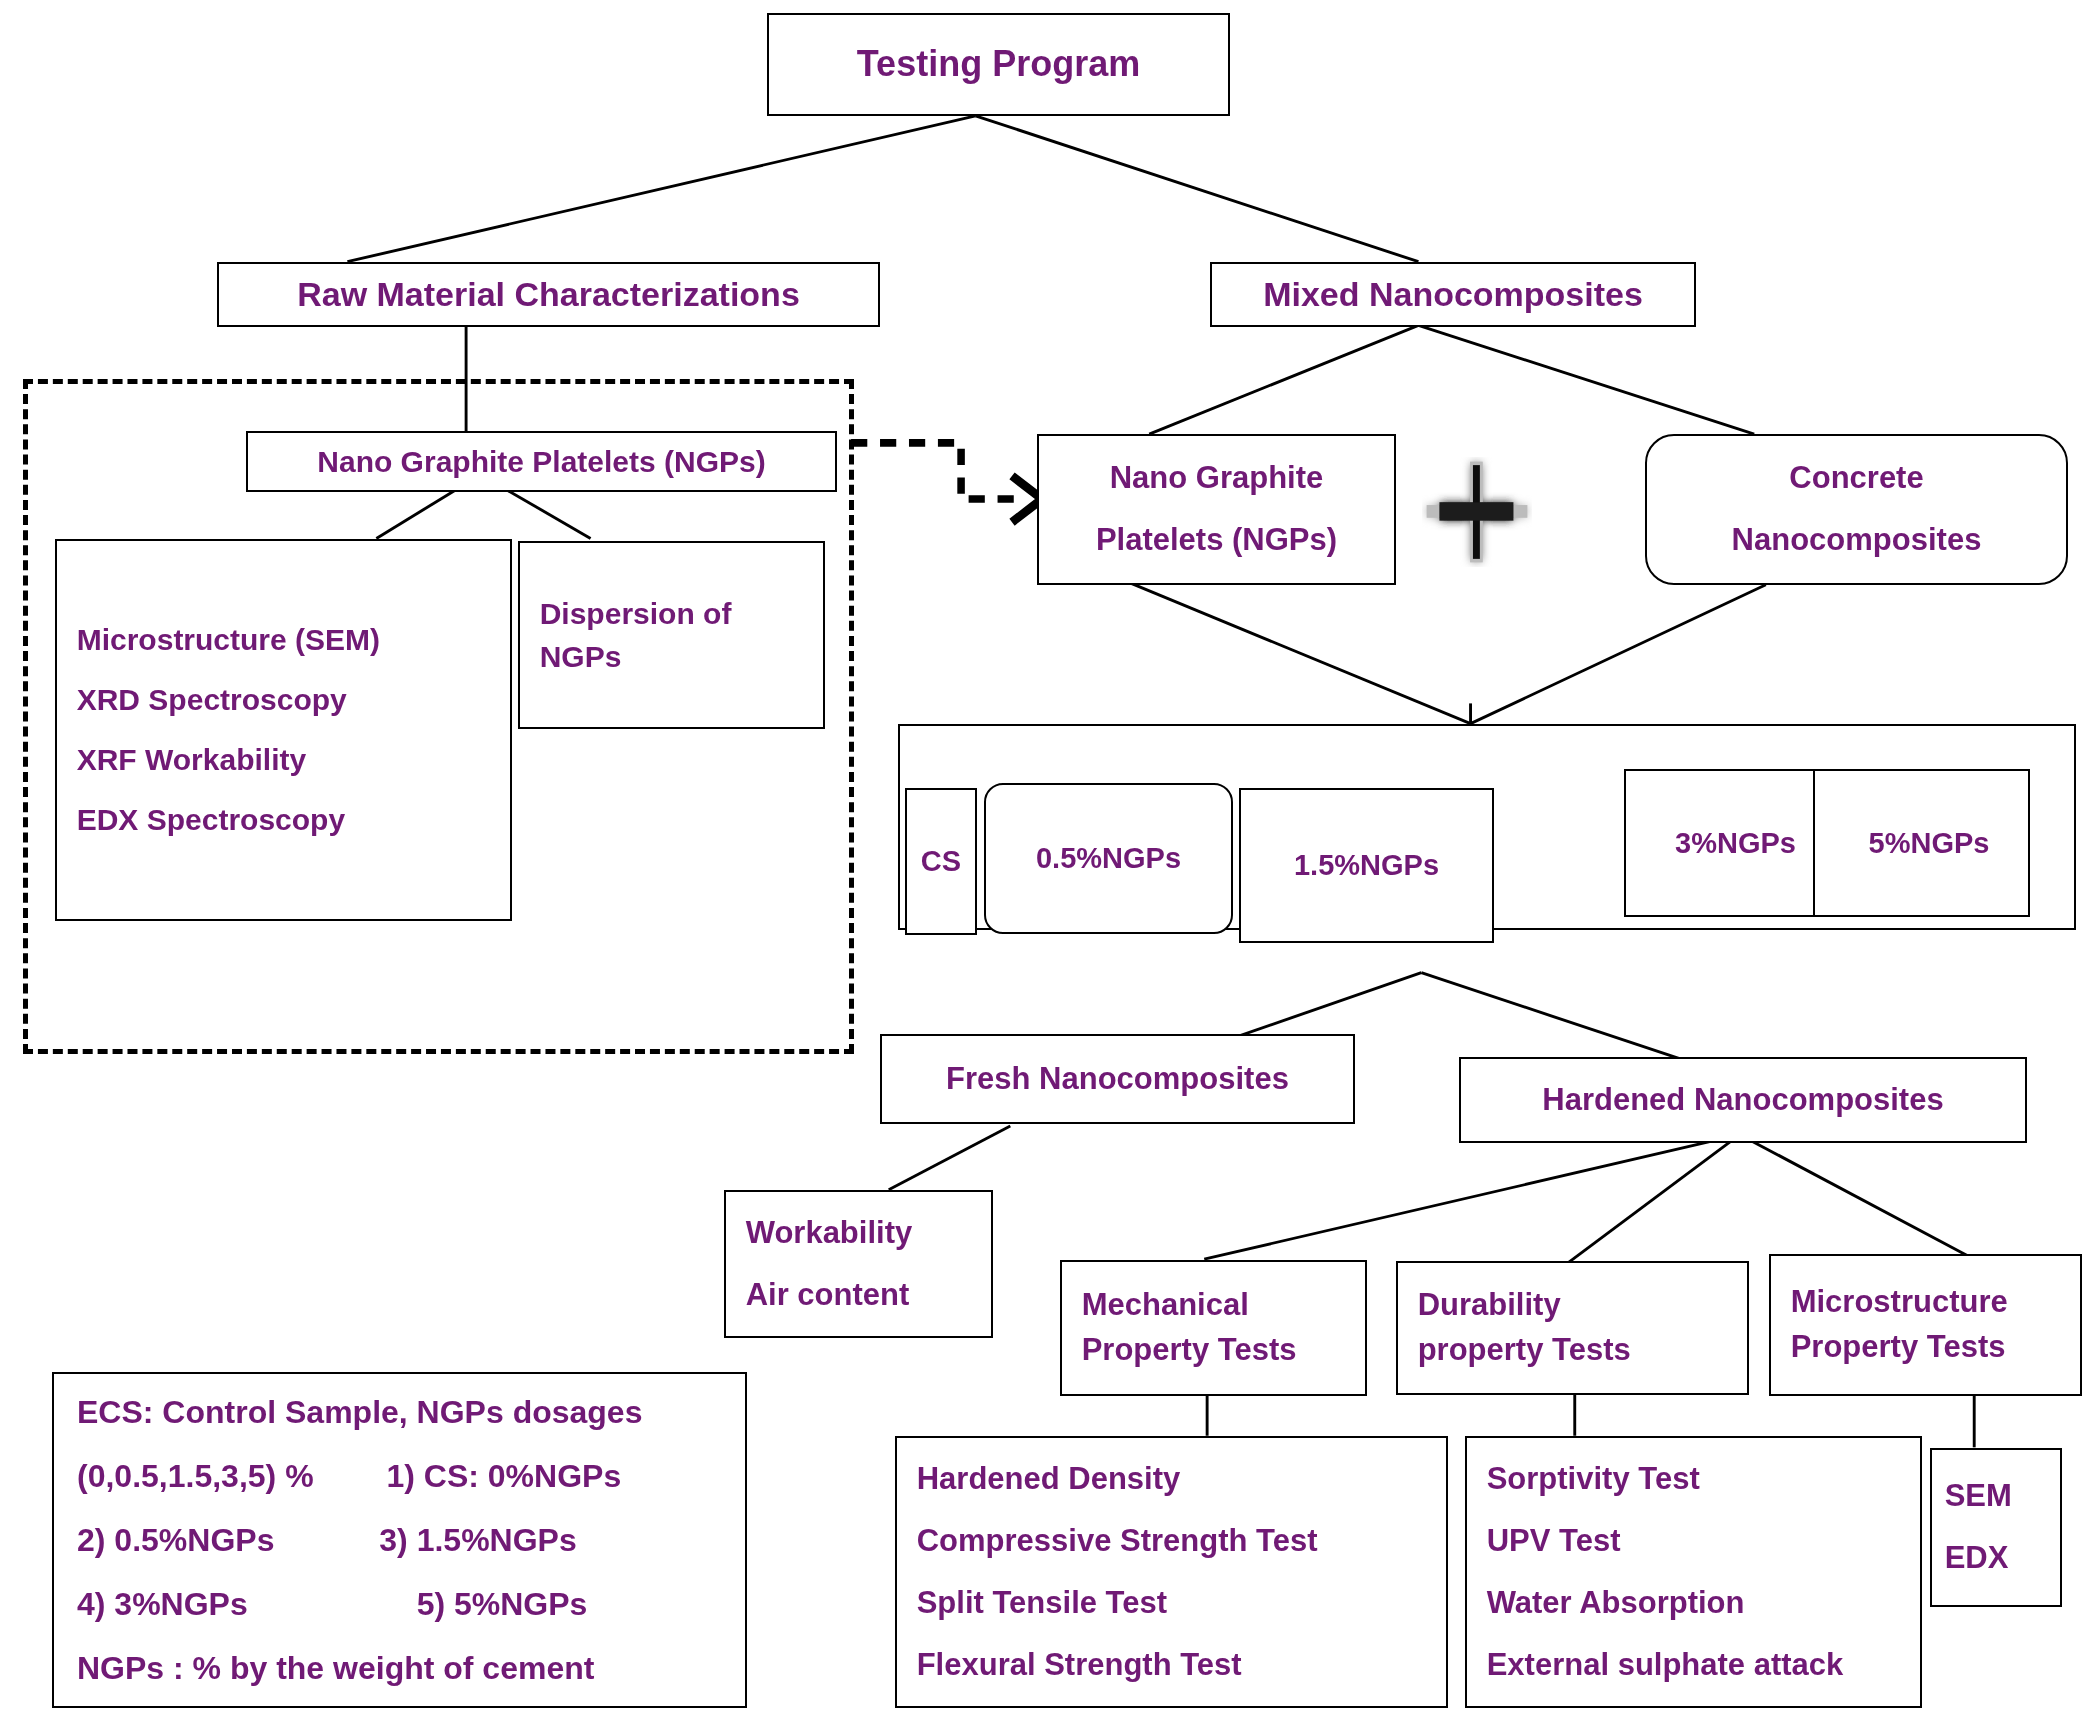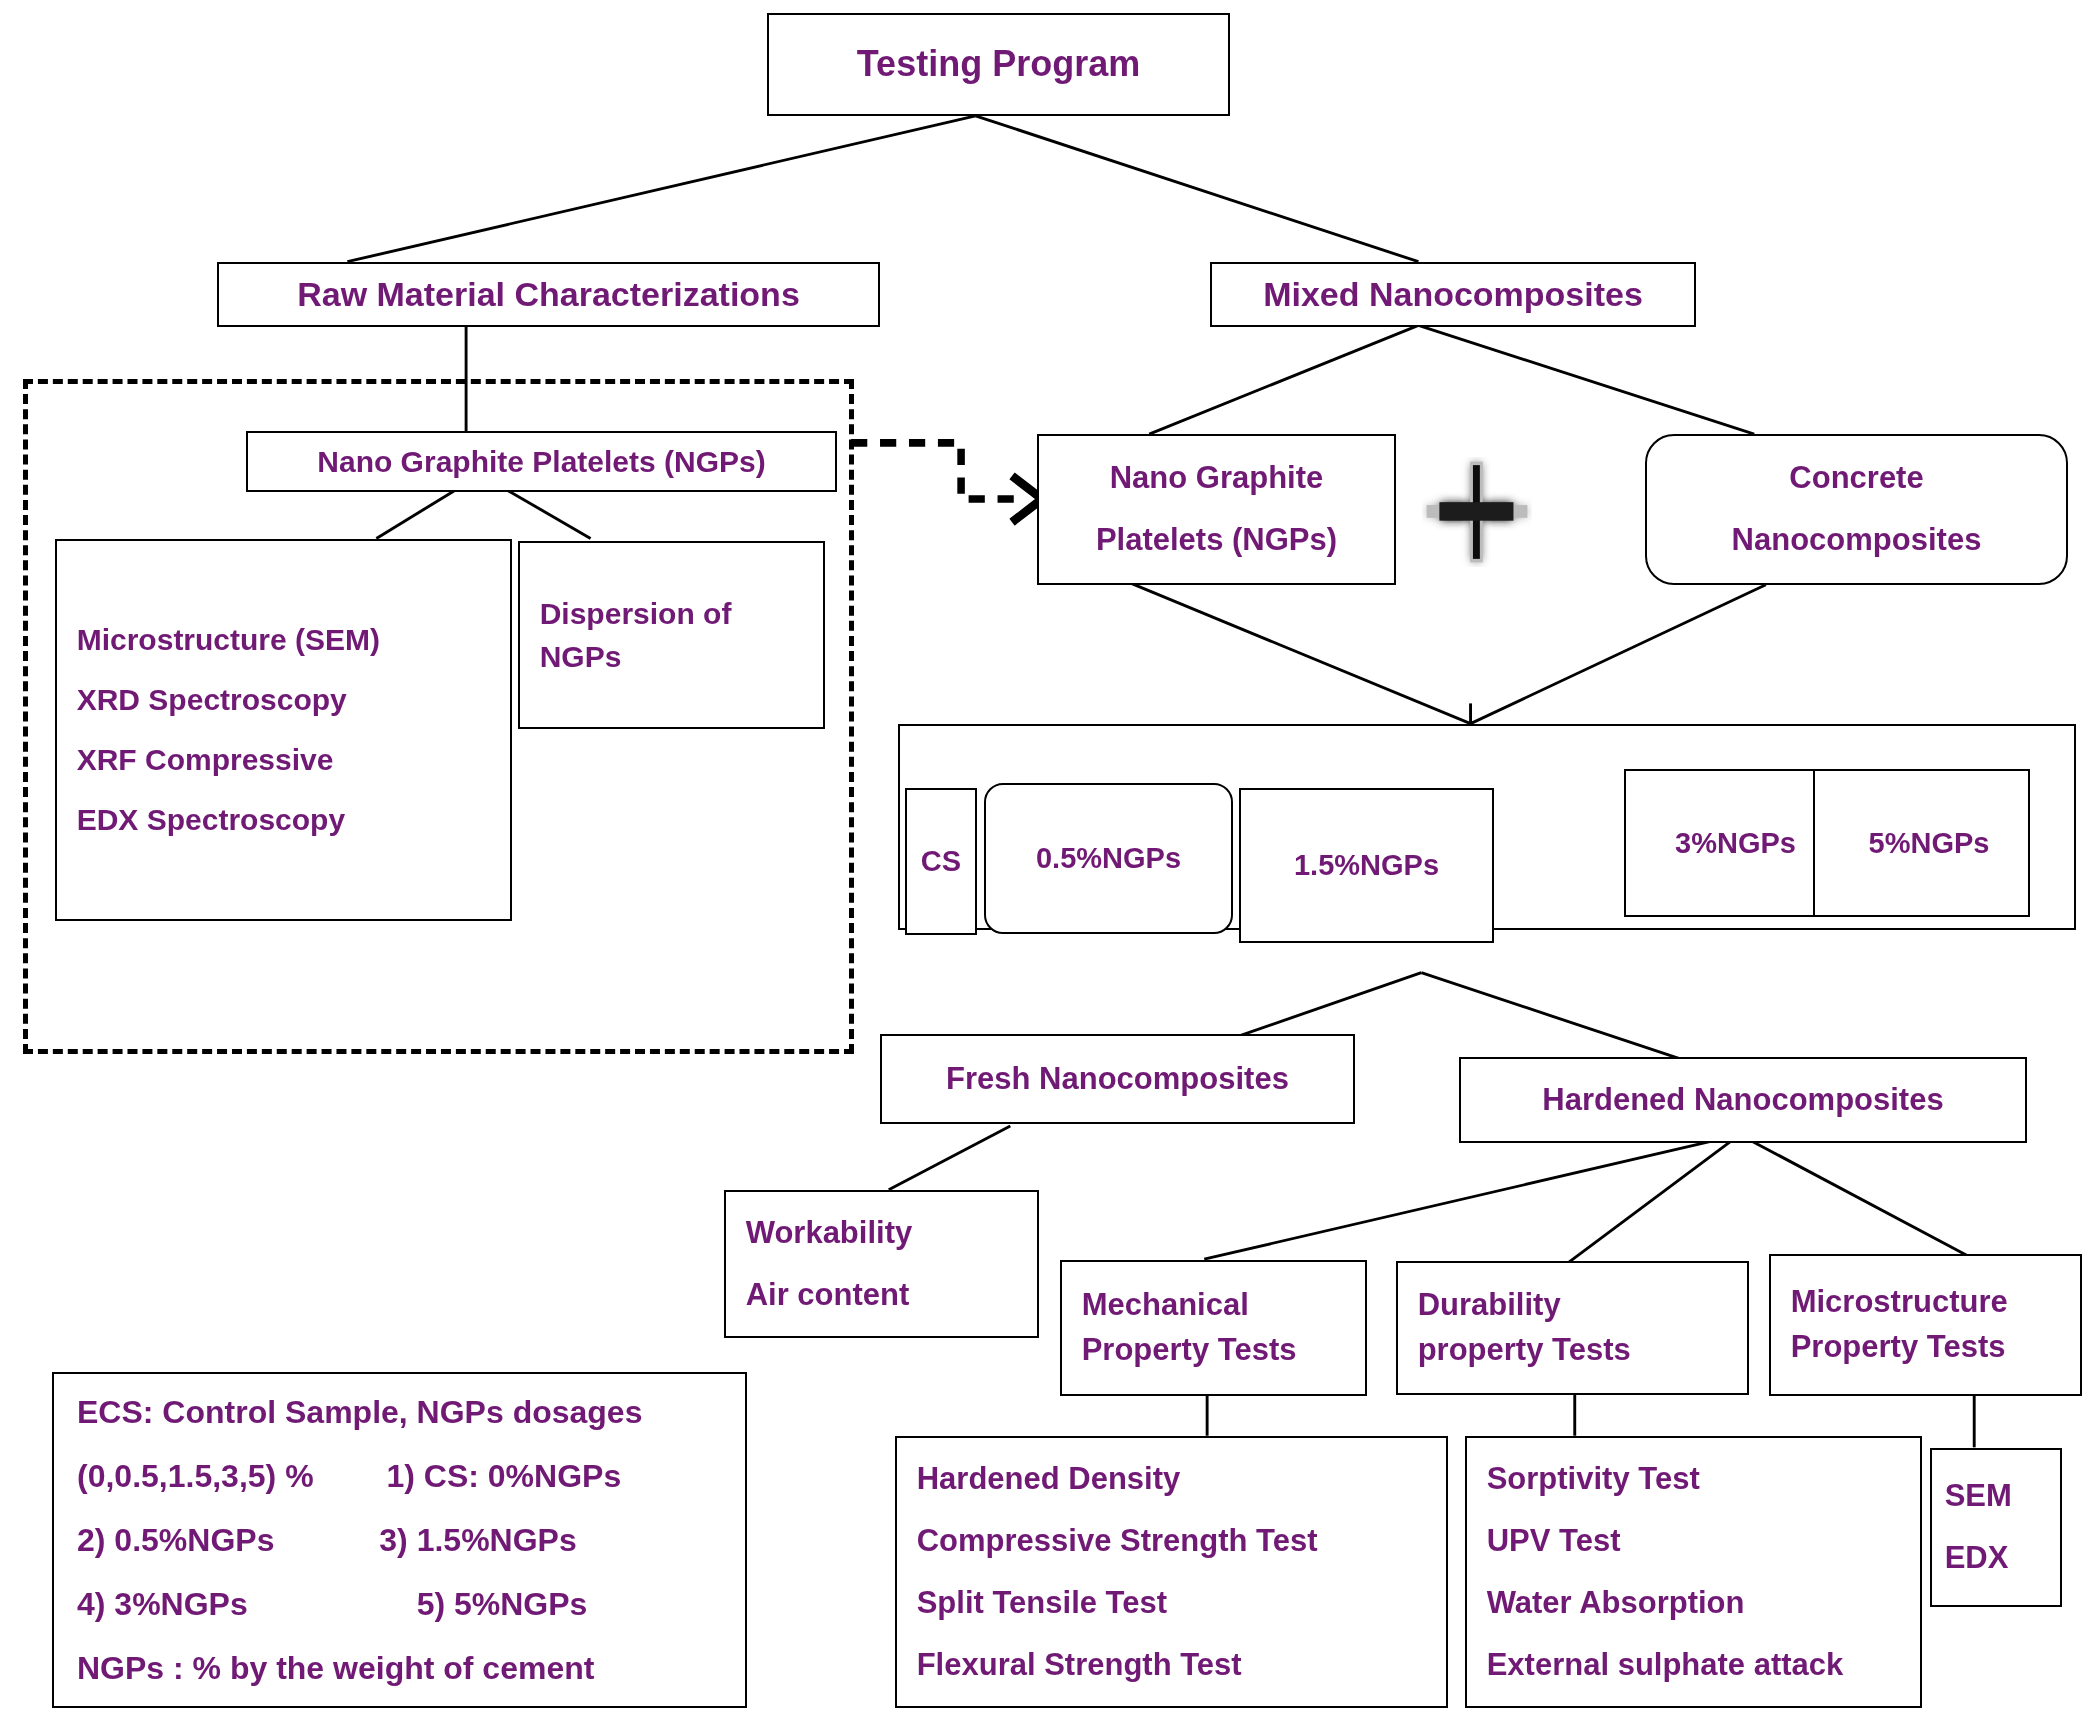--- a/index.html
+++ b/index.html
@@ -85,21 +85,21 @@
   <div class="node" style="left:246px;top:431px;width:591px;height:61px;font-size:30px;">
     <span class="txt">Nano Graphite Platelets (NGPs)</span>
   </div>
 
   <div class="node left" style="left:55px;top:539px;width:457px;height:382px;font-size:30px;">
     <span class="txt">
       <span class="lbl">Microstructure (SEM)</span>
       <span class="sp"></span>
       <span class="lbl">XRD Spectroscopy</span>
       <span class="sp"></span>
-      <span class="lbl">XRF Compressive</span>
+      <span class="lbl">XRF Workability</span>
       <span class="sp"></span>
       <span class="lbl">EDX Spectroscopy</span>
     </span>
   </div>
 
   <div class="node left" style="left:518px;top:541px;width:307px;height:188px;font-size:30px;">
     <span class="txt">
       <span class="lbl">Dispersion of</span>
       <span class="lbl">NGPs</span>
     </span>
@@ -160,21 +160,21 @@
   </div>
 
   <div class="node" style="left:880px;top:1034px;width:475px;height:90px;font-size:31px;">
     <span class="txt">Fresh Nanocomposites</span>
   </div>
 
   <div class="node" style="left:1459px;top:1057px;width:568px;height:86px;font-size:31px;">
     <span class="txt">Hardened Nanocomposites</span>
   </div>
 
-  <div class="node left" style="left:724px;top:1190px;width:315px;height:148px;font-size:31px;">
+  <div class="node left" style="left:724px;top:1190px;width:269px;height:148px;font-size:31px;">
     <span class="txt">
       <span class="lbl">Workability</span>
       <span class="sp"></span>
       <span class="lbl">Air content</span>
     </span>
   </div>
 
   <div class="node left" style="left:1060px;top:1260px;width:307px;height:136px;font-size:31px;">
     <span class="txt">
       <span class="lbl">Mechanical</span>

